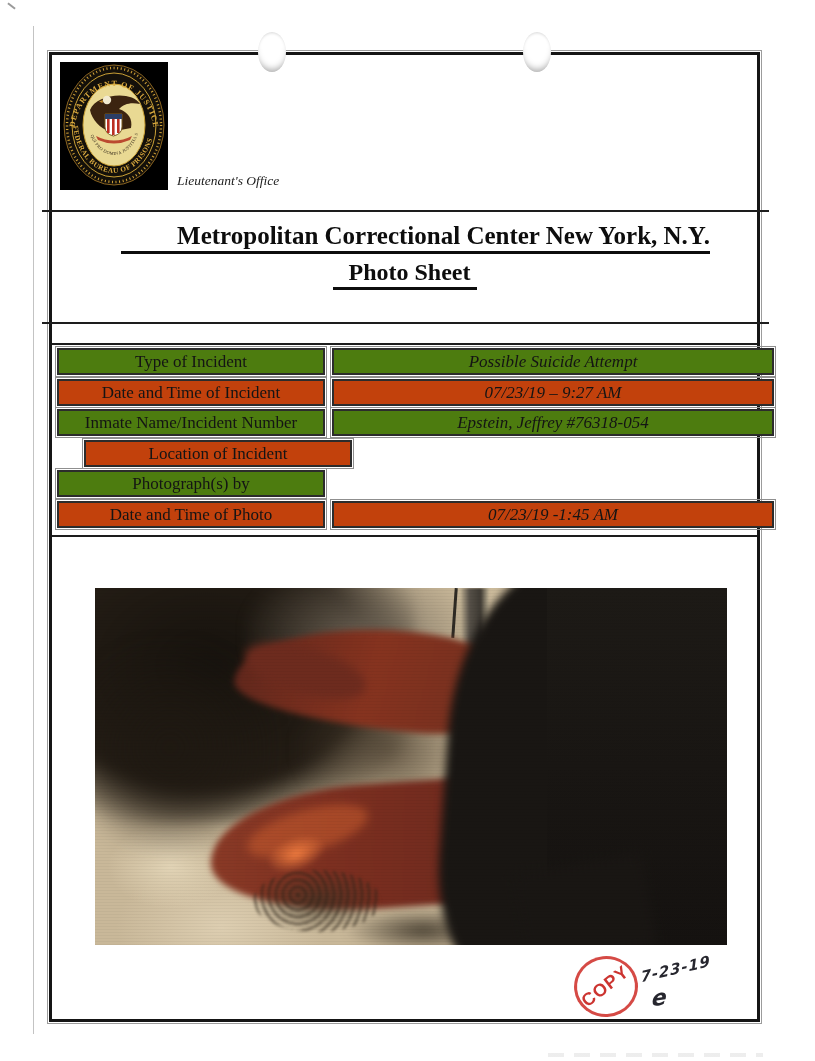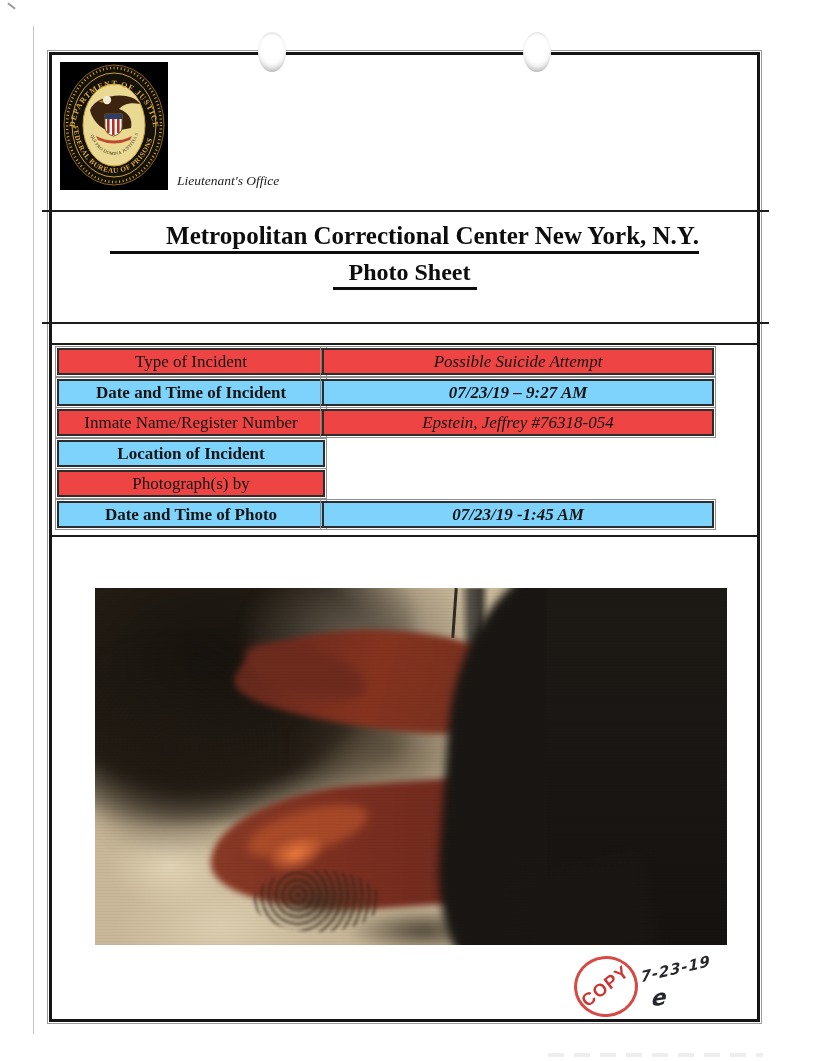--- a/index.html
+++ b/index.html
@@ -33,40 +33,40 @@
                   font-size:13.5px; color:#1c1c1c; }
   .hrule { position:absolute; height:2px; background:#1d1d1d; }
   .rule-header { left:-10px; top:155px; width:727px; }
   .rule-titles { left:-10px; top:267px; width:727px; }
   .rule-table-top { left:0px; top:288px; width:705px; }
   .rule-table-bottom { left:0px; top:480px; width:705px; }
 
   
   .title-line { position:absolute; left:0; width:705px; text-align:center;
                 font-weight:bold; color:#0d0d0d; }
-  .title-1 { top:167px; font-size:25px; }
+  .title-1 { top:167px; font-size:25px;margin-left:11px; }
   .title-2 { top:204px; font-size:24px; }
   .title-3 { top:234px; font-size:24px; }
   .title-line > span { display:inline-block; border-bottom:3px solid #0d0d0d;
                        padding-bottom:1px; }
   .title-1 > span { padding-left:56px; }
   .title-2 > span { padding-left:16px; padding-right:6px;text-align:right; }
   .title-3 > span { padding-left:4px; padding-right:4px; }
 
   
   .cell { position:absolute; height:27px; border:2px solid #2c2c2c;
           outline:1px solid #8f8f8f; outline-offset:1px;
           display:flex; align-items:center; justify-content:center;
           font-size:17px; color:#141414; }
-  .cell.shaded { background:#ef4444; }
-  .cell.plain  { background:#7dd3fc;font-weight:bold; }
+  .cell.shaded { background:#4d7c0f; }
+  .cell.plain  { background:#c2410c; }
   .cell-label { left:5px;  width:268px; }
-  .cell-value { left:270px; width:392px; font-style:italic; }
+  .cell-value { left:280px; width:442px; font-style:italic; }
   .row-0 { top:293px; } .row-1 { top:324px; } .row-2 { top:354px; }
-  .row-3 { top:385px; } .row-4 { top:415px; } .row-5 { top:446px; }
+  .row-3 { top:385px;margin-left:27px; } .row-4 { top:415px; } .row-5 { top:446px; }
   .redaction { display:inline-block; width:84px; height:18px; background:#000;
                margin-right:3px; }
 
   
   .photo { position:absolute; left:43px; top:533px; width:632px; height:357px;
            overflow:hidden; background:#c9b899;
            background-image:
              radial-gradient(90px 60px at 12% 78%, #e2d4b6 0%, rgba(226,212,182,0) 70%),
              radial-gradient(120px 80px at 30% 62%, #d8c8a8 0%, rgba(216,200,168,0) 70%),
              radial-gradient(100px 70px at 52% 30%, #cbb997 0%, rgba(203,185,151,0) 70%),
@@ -208,21 +208,21 @@
     </div>
 
   <div class="cell cell-label row-1 plain">
       <span>Date and Time of Incident</span>
     </div>
   <div class="cell cell-value row-1 plain">
       <span>07/23/19 – 9:27 AM</span>
     </div>
 
   <div class="cell cell-label row-2 shaded">
-      <span>Inmate Name/Register Number</span>
+      <span>Inmate Name/Incident Number</span>
     </div>
   <div class="cell cell-value row-2 shaded">
       <span>Epstein, Jeffrey #76318-054</span>
     </div>
 
   <div class="cell cell-label row-3 plain">
       <span>Location of Incident</span>
     </div>
 
   <div class="cell cell-label row-4 shaded">

